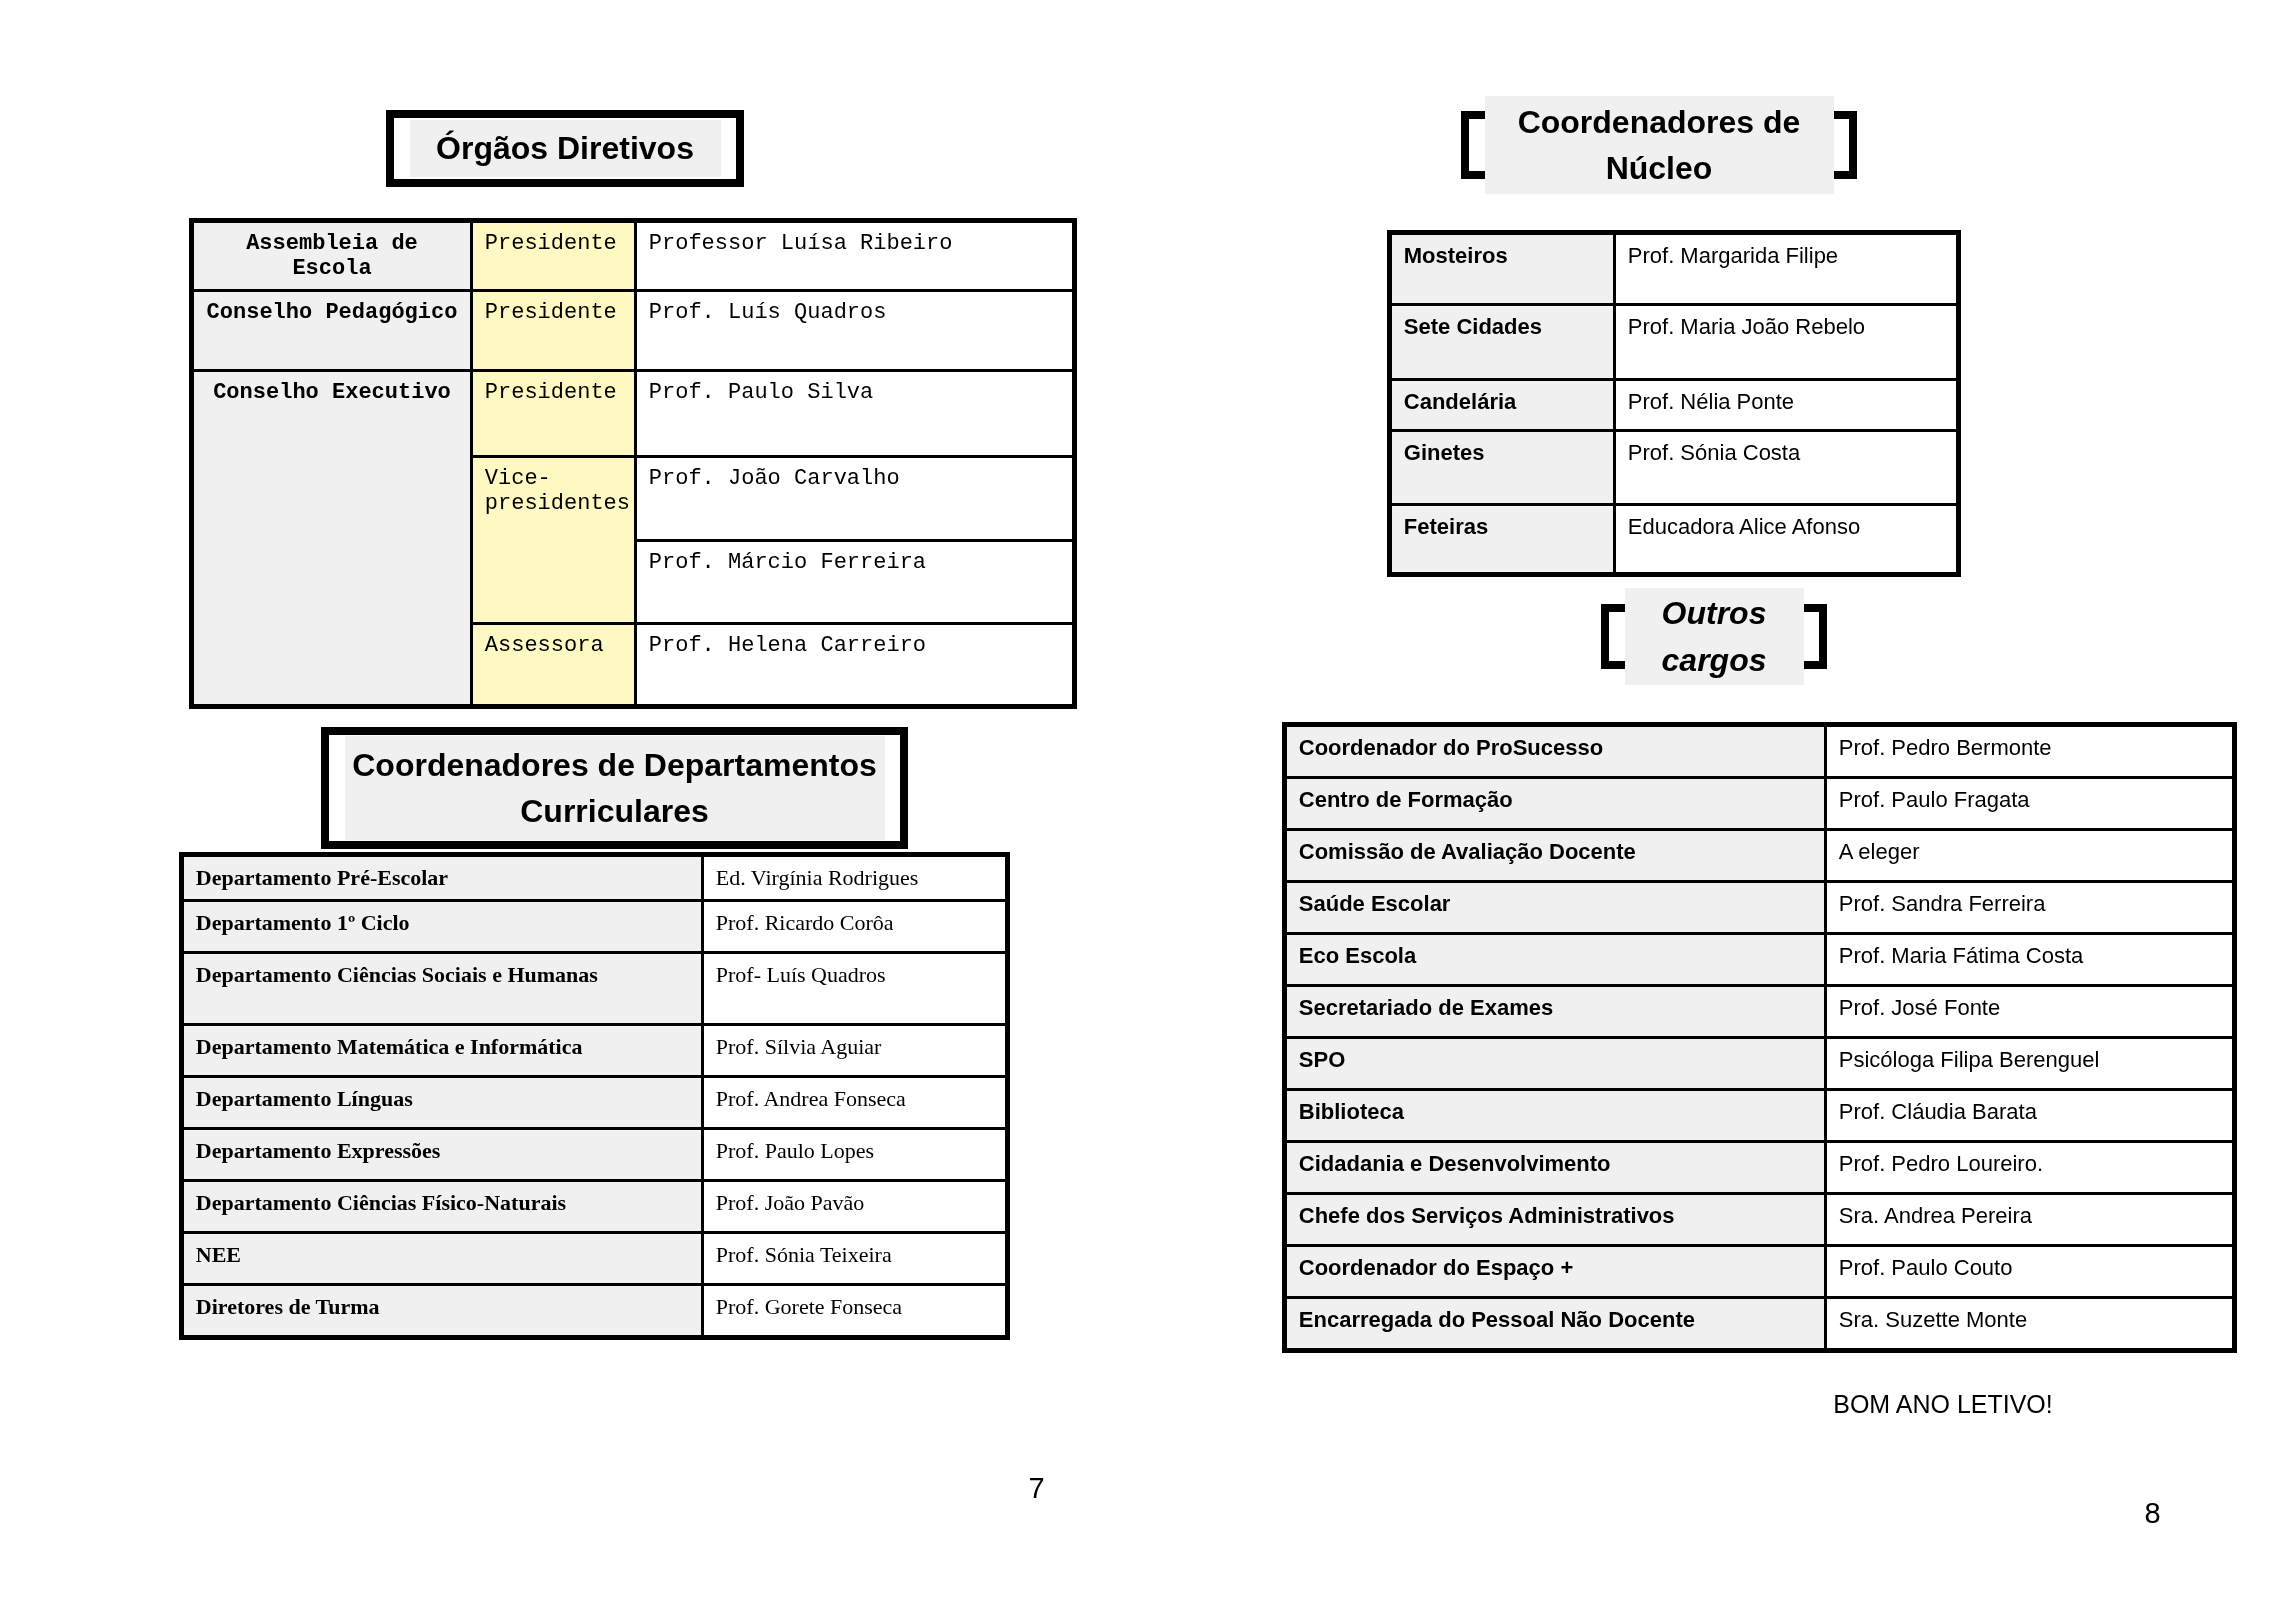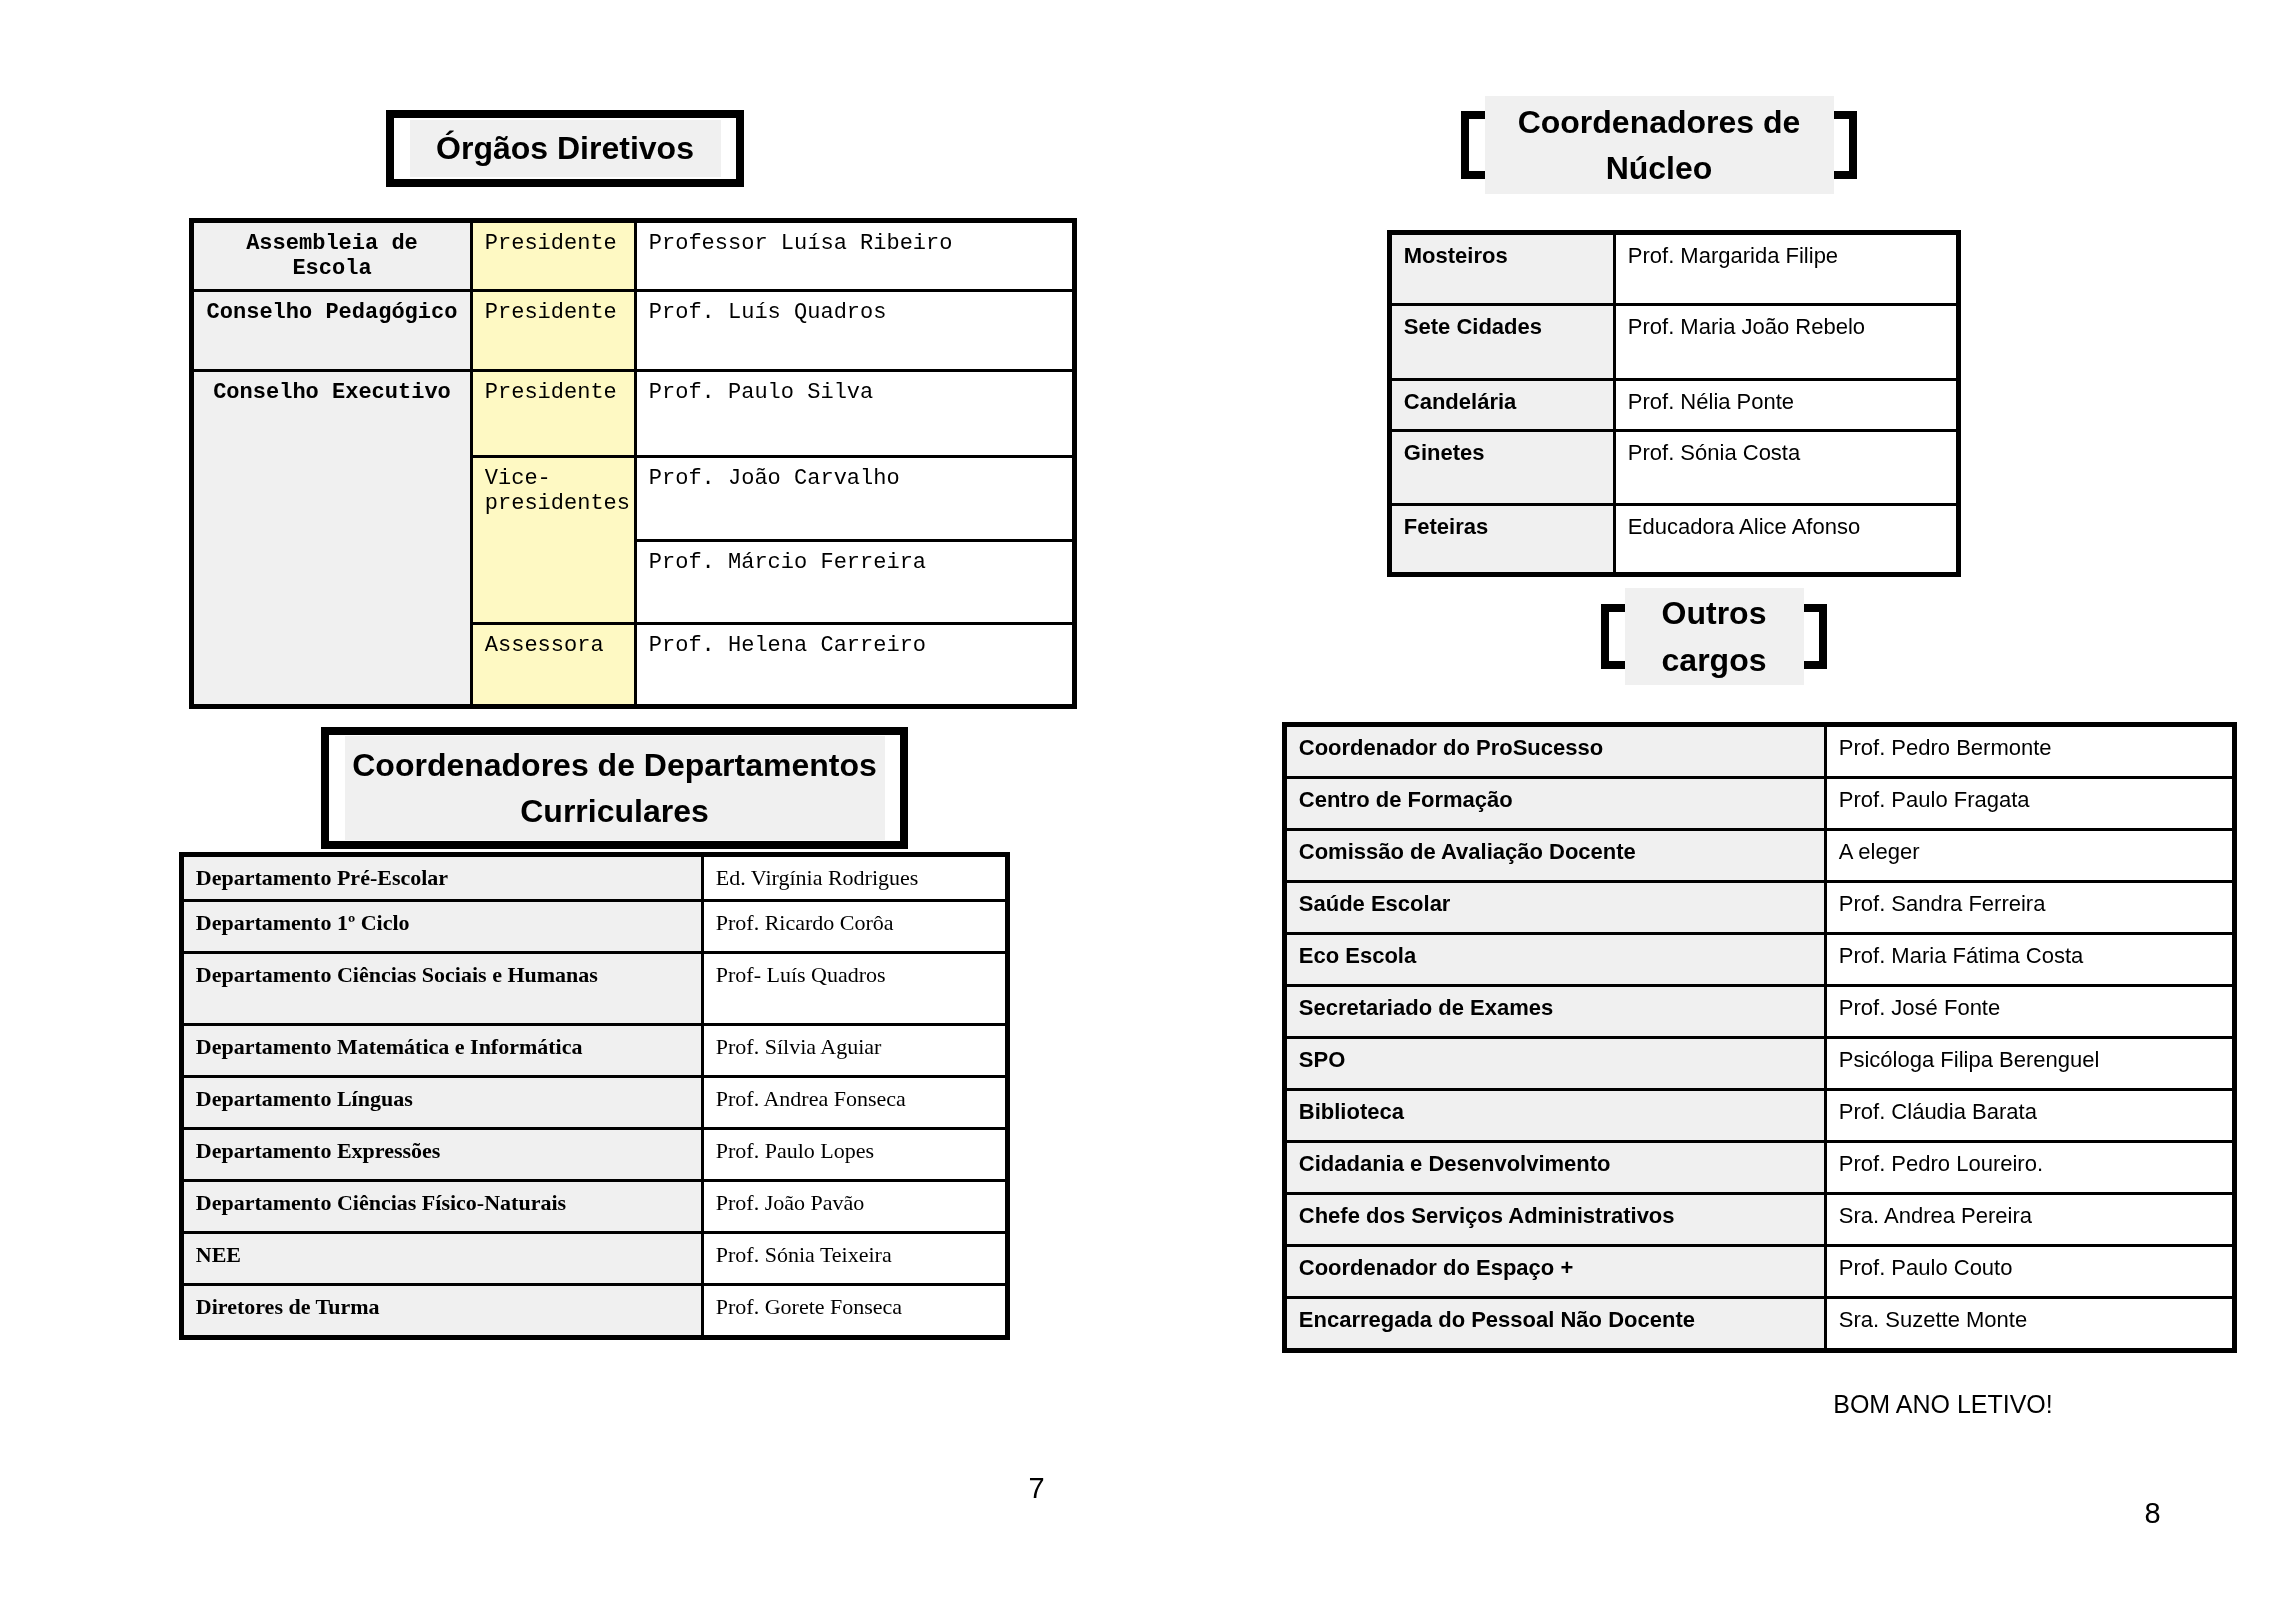--- a/index.html
+++ b/index.html
@@ -201,21 +201,21 @@
       <td>Prof. Sónia Costa</td>
     </tr>
     <tr style="height:69px">
       <td class="label">Feteiras</td>
       <td>Educadora Alice Afonso</td>
     </tr>
   </tbody>
     </table>
 
   <div class="hbox" style="left:1601px; top:604px; width:226px; height:65px;">
-    <div class="strip" style="padding:2.6px 0;">Outros cargos</div>
+    <div class="strip" style="padding:2.6px 0;font-style:italic;">Outros cargos</div>
   </div>
 
   <table class="doc" style="left:1284px; top:724px; width:949px;">
     <colgroup>
         <col style="width:540px">
         <col style="width:408px">
       </colgroup>
     <tbody>
         <tr style="height:52px">
       <td class="label">Coordenador do ProSucesso</td>

